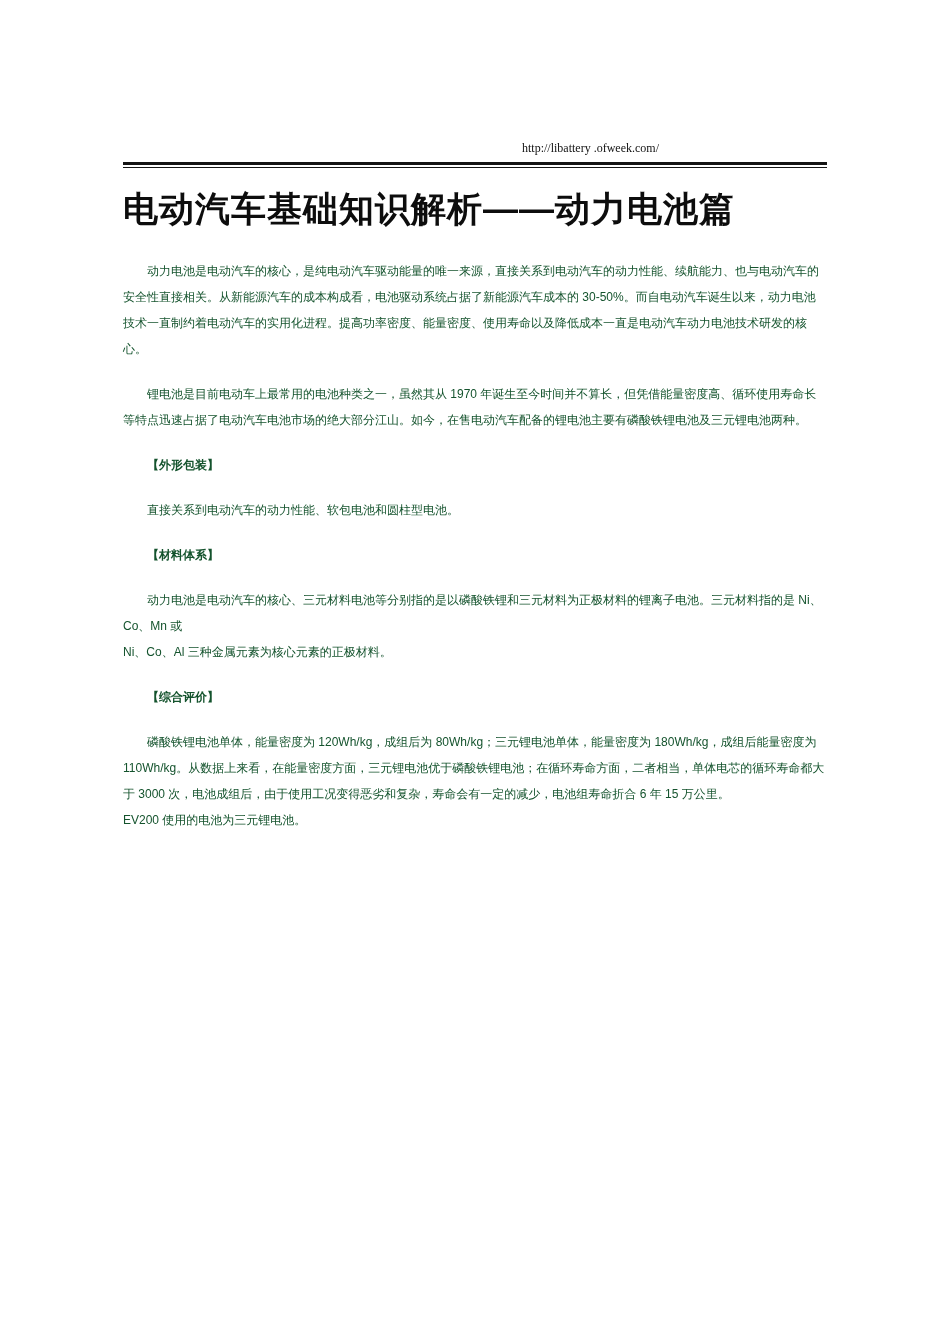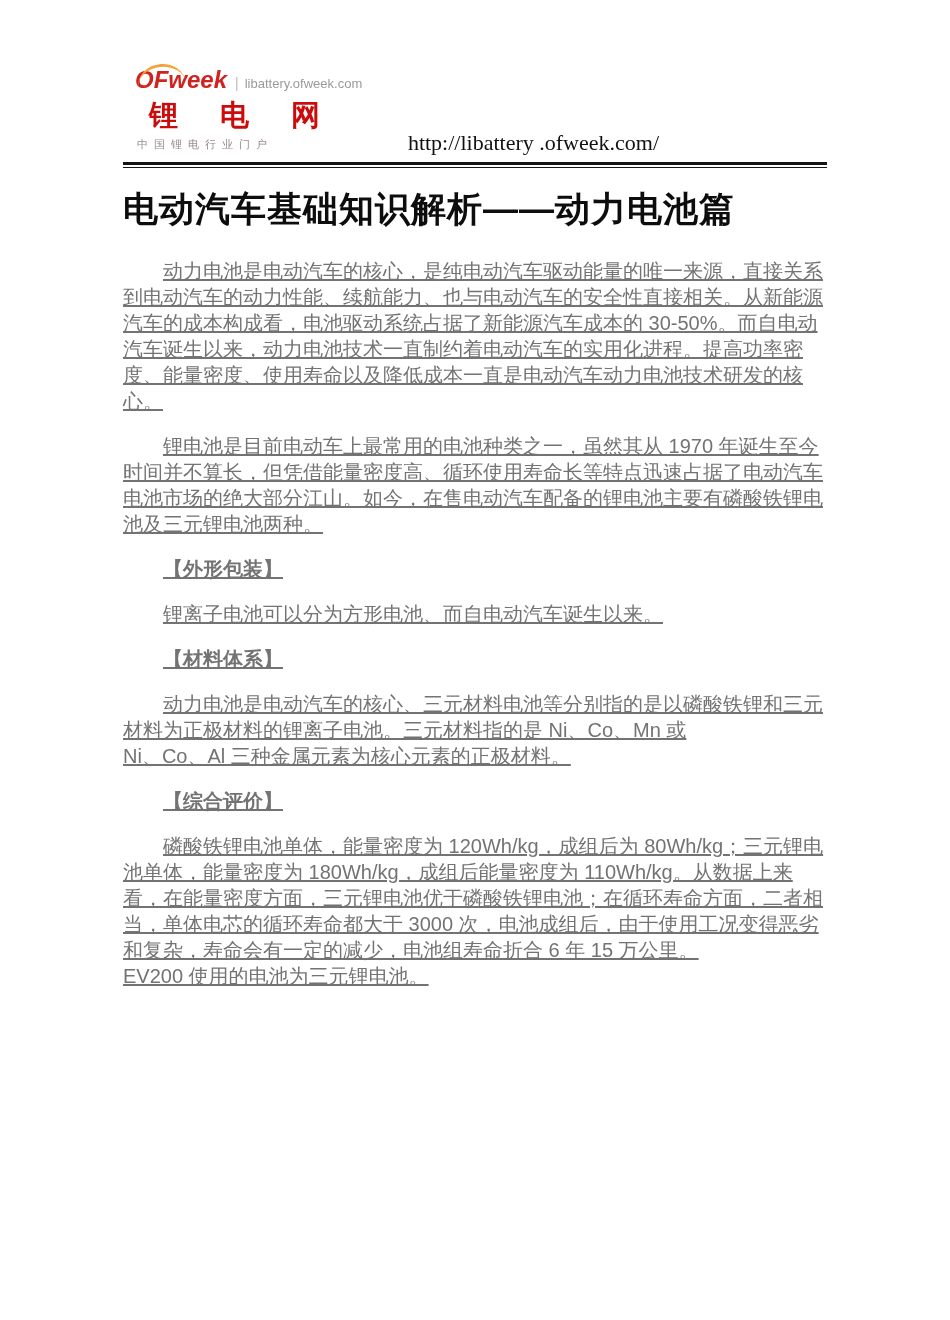--- a/index.html
+++ b/index.html
@@ -39,76 +39,65 @@
   }
   .logo-tagline{
     margin-top:1px;margin-left:2px;
     font-size:11px;color:#9a8a8a;
     letter-spacing:6px;white-space:nowrap;
   }
   .header-url{
     position:absolute;
     right:168px;bottom:2px;
     font-family:"Liberation Serif",serif;
-    font-size:22px;color:#111111;
+    font-size:12px;color:#111111;
     white-space:nowrap;
   }
   
   .rule{margin:4px 123px 0 123px;}
   .rule-thick{height:3px;background:#141414;}
   .rule-thin{height:1px;background:#141414;margin-top:2px;}
   
   .article{margin:14px 123px 0 123px;}
   .article-title{
     margin:0 0 22px 0;
     font-size:35px;font-weight:bold;color:#0d0d0d;
     letter-spacing:1px;
     line-height:1.55;
   }
   .para{
     margin:0 0 19px 0;
-    font-size:20px;line-height:26px;
+    font-size:12px;line-height:26px;
     text-indent:2em;
     white-space:pre-line;
-    color:#737373;
-    text-decoration:underline;
+    color:#14532d;
   }
   .para.sect{font-weight:bold;}
 </style>
 </head>
 <body>
 
 <div class="page">
 
   <div class="header">
-    <div class="logo">
-      <div class="logo-swoosh"></div>
-      <div class="logo-row1">
-        <span class="logo-brand">OFweek</span>
-        <span class="logo-sep">|</span>
-        <span class="logo-domain">libattery.ofweek.com</span>
-      </div>
-      <div class="logo-sitename">锂 电 网</div>
-      <div class="logo-tagline">中国锂电行业门户</div>
-    </div>
     <div class="header-url">http://libattery .ofweek.com/</div>
   </div>
 
   <div class="rule">
     <div class="rule-thick"></div>
     <div class="rule-thin"></div>
   </div>
 
   <div class="article">
     <h1 class="article-title">电动汽车基础知识解析——动力电池篇</h1>
 
     <p class="para">动力电池是电动汽车的核心，是纯电动汽车驱动能量的唯一来源，直接关系到电动汽车的动力性能、续航能力、也与电动汽车的安全性直接相关。从新能源汽车的成本构成看，电池驱动系统占据了新能源汽车成本的 30-50%。而自电动汽车诞生以来，动力电池技术一直制约着电动汽车的实用化进程。提高功率密度、能量密度、使用寿命以及降低成本一直是电动汽车动力电池技术研发的核心。</p>
     <p class="para">锂电池是目前电动车上最常用的电池种类之一，虽然其从 1970 年诞生至今时间并不算长，但凭借能量密度高、循环使用寿命长等特点迅速占据了电动汽车电池市场的绝大部分江山。如今，在售电动汽车配备的锂电池主要有磷酸铁锂电池及三元锂电池两种。</p>
     <p class="para sect">【外形包装】</p>
-    <p class="para">锂离子电池可以分为方形电池、而自电动汽车诞生以来。</p>
+    <p class="para">直接关系到电动汽车的动力性能、软包电池和圆柱型电池。</p>
     <p class="para sect">【材料体系】</p>
     <p class="para">动力电池是电动汽车的核心、三元材料电池等分别指的是以磷酸铁锂和三元材料为正极材料的锂离子电池。三元材料指的是 Ni、Co、Mn 或
 Ni、Co、Al 三种金属元素为核心元素的正极材料。</p>
     <p class="para sect">【综合评价】</p>
     <p class="para">磷酸铁锂电池单体，能量密度为 120Wh/kg，成组后为 80Wh/kg；三元锂电池单体，能量密度为 180Wh/kg，成组后能量密度为 110Wh/kg。从数据上来看，在能量密度方面，三元锂电池优于磷酸铁锂电池；在循环寿命方面，二者相当，单体电芯的循环寿命都大于 3000 次，电池成组后，由于使用工况变得恶劣和复杂，寿命会有一定的减少，电池组寿命折合 6 年 15 万公里。
 EV200 使用的电池为三元锂电池。</p>
   </div>
 
 </div>
 

